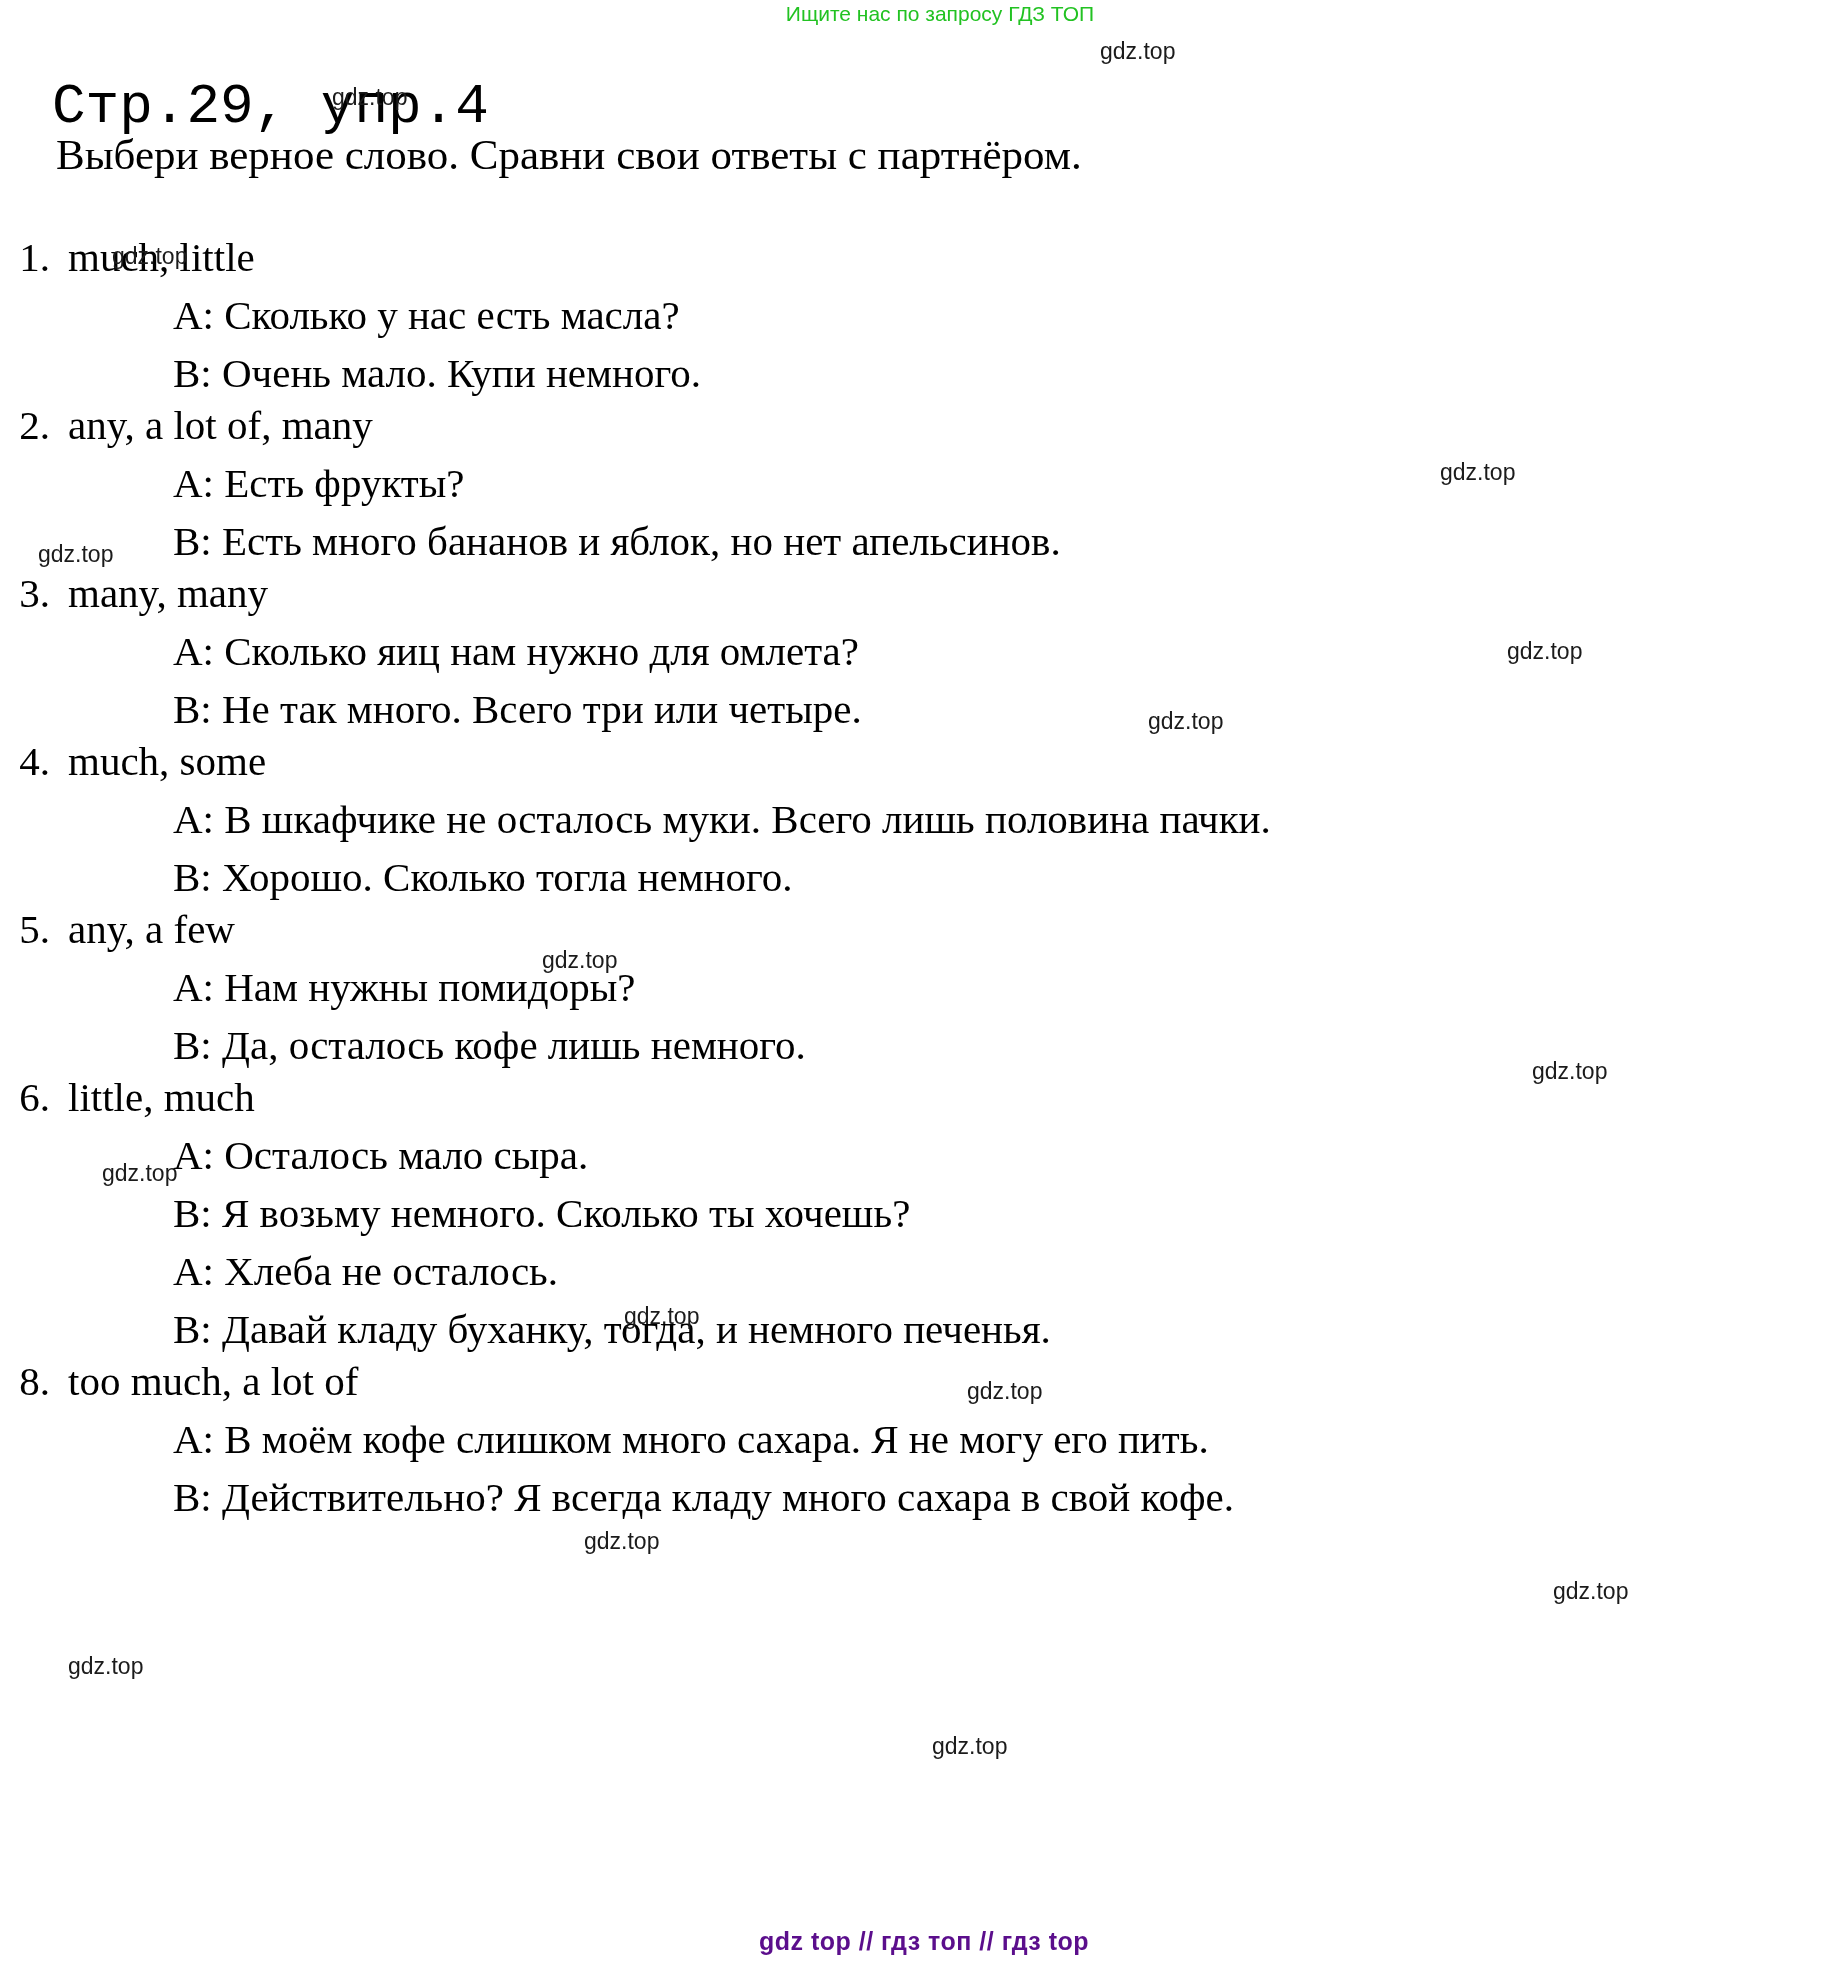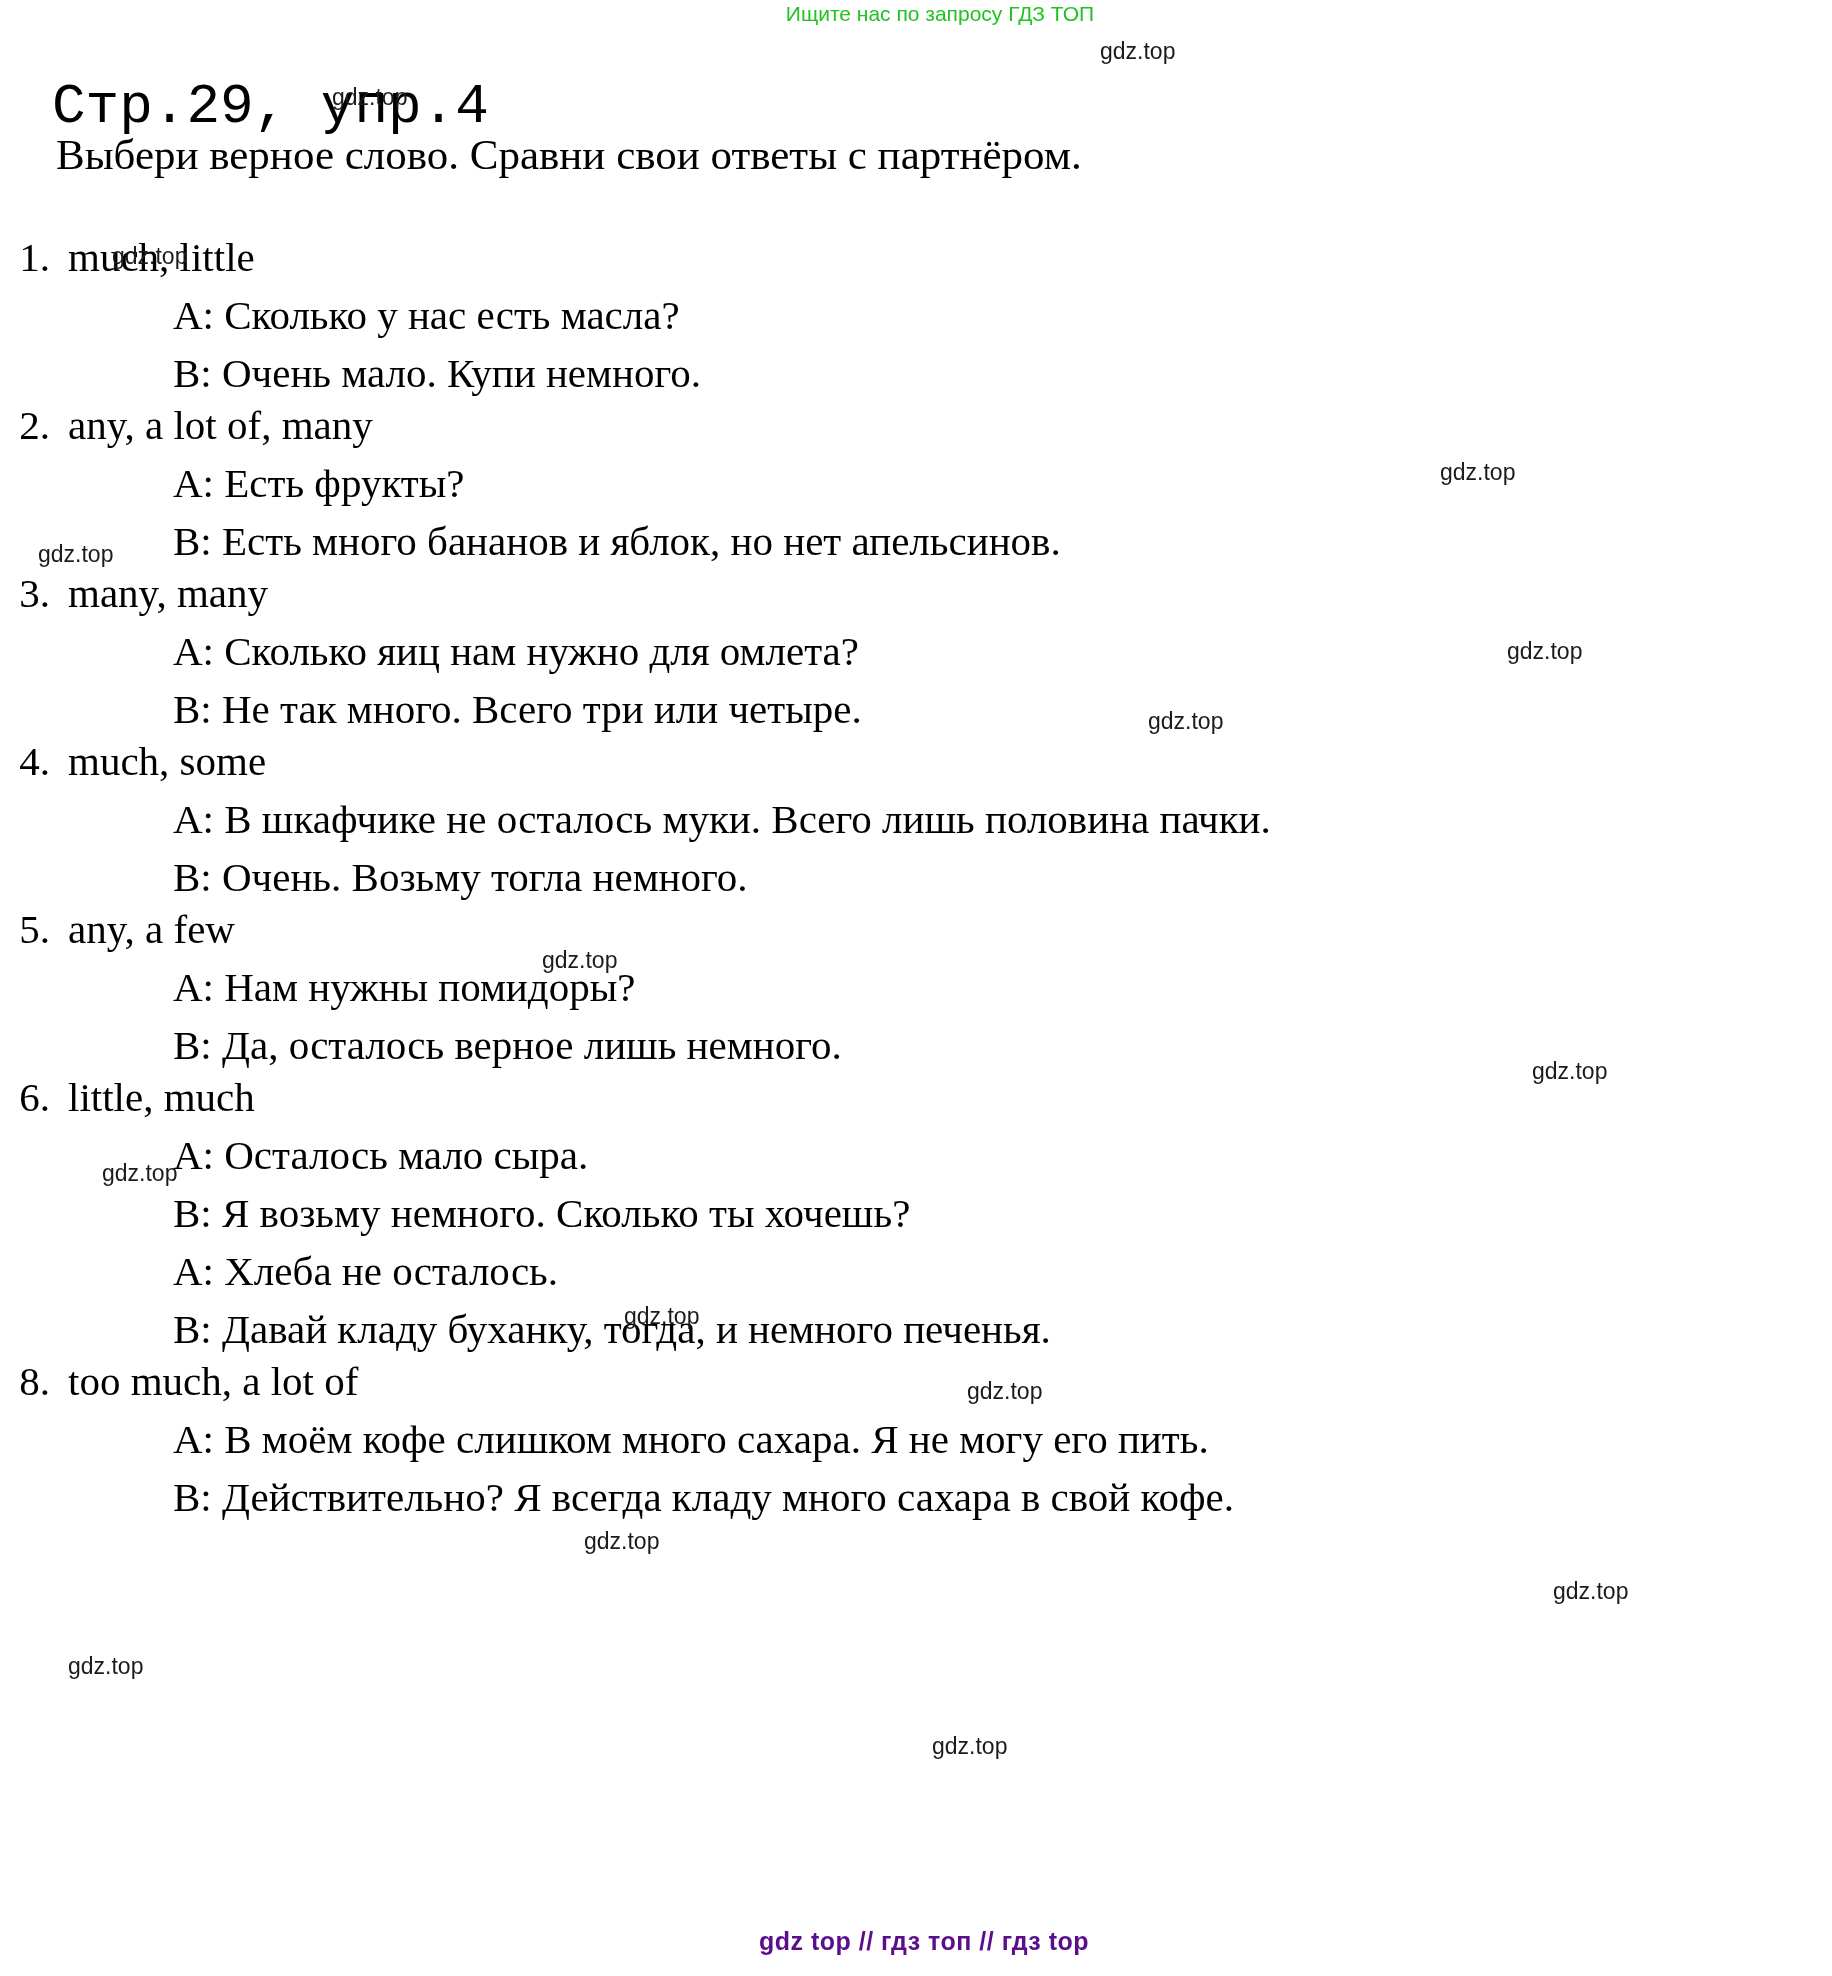--- a/index.html
+++ b/index.html
@@ -134,26 +134,26 @@
         <div class="line">B: Есть много бананов и яблок, но нет апельсинов.</div>
       </div>
       <div class="item">
         <div class="item-head"><span class="item-num">3.</span><span class="item-words">many, many</span></div>
         <div class="line">A: Сколько яиц нам нужно для омлета?</div>
         <div class="line">B: Не так много. Всего три или четыре.</div>
       </div>
       <div class="item">
         <div class="item-head"><span class="item-num">4.</span><span class="item-words">much, some</span></div>
         <div class="line">A: В шкафчике не осталось муки. Всего лишь половина пачки.</div>
-        <div class="line">B: Очень. Возьму тогла немного.</div>
+        <div class="line">B: Хорошо. Сколько тогла немного.</div>
       </div>
       <div class="item">
         <div class="item-head"><span class="item-num">5.</span><span class="item-words">any, a few</span></div>
         <div class="line">A: Нам нужны помидоры?</div>
-        <div class="line">B: Да, осталось верное лишь немного.</div>
+        <div class="line">B: Да, осталось кофе лишь немного.</div>
       </div>
       <div class="item">
         <div class="item-head"><span class="item-num">6.</span><span class="item-words">little, much</span></div>
         <div class="line">A: Осталось мало сыра.</div>
         <div class="line">B: Я возьму немного. Сколько ты хочешь?</div>
       </div>
       <div class="item">
         <div class="line">A: Хлеба не осталось.</div>
         <div class="line">B: Давай кладу буханку, тогда, и немного печенья.</div>
       </div>

